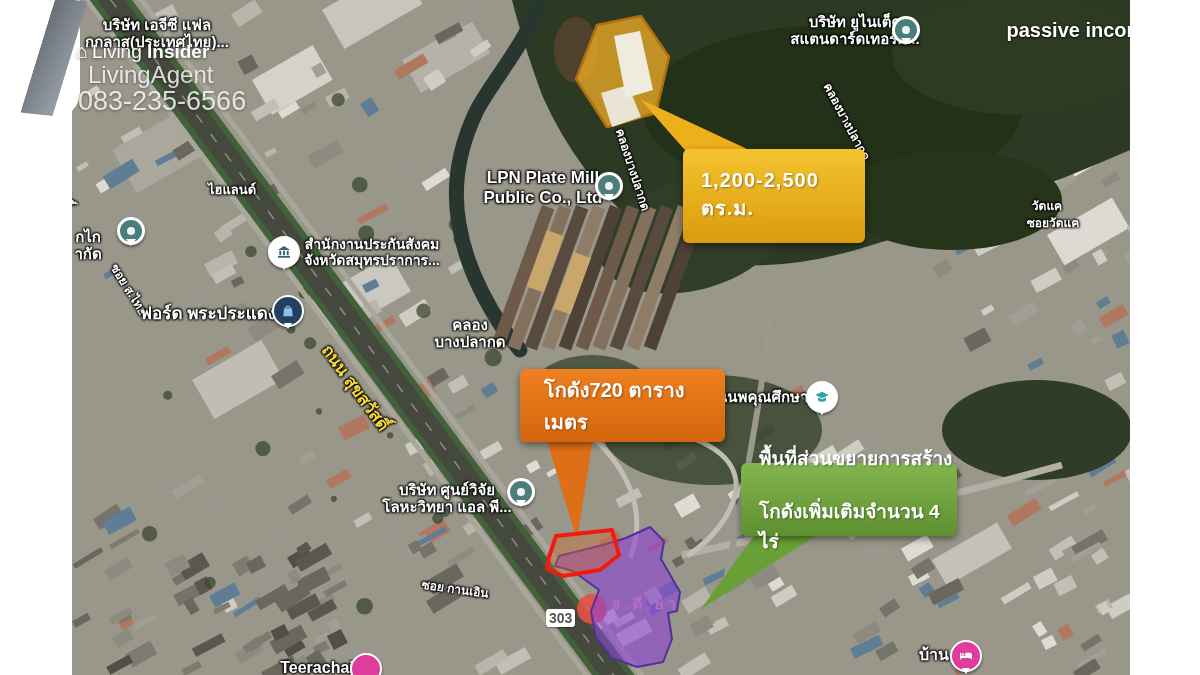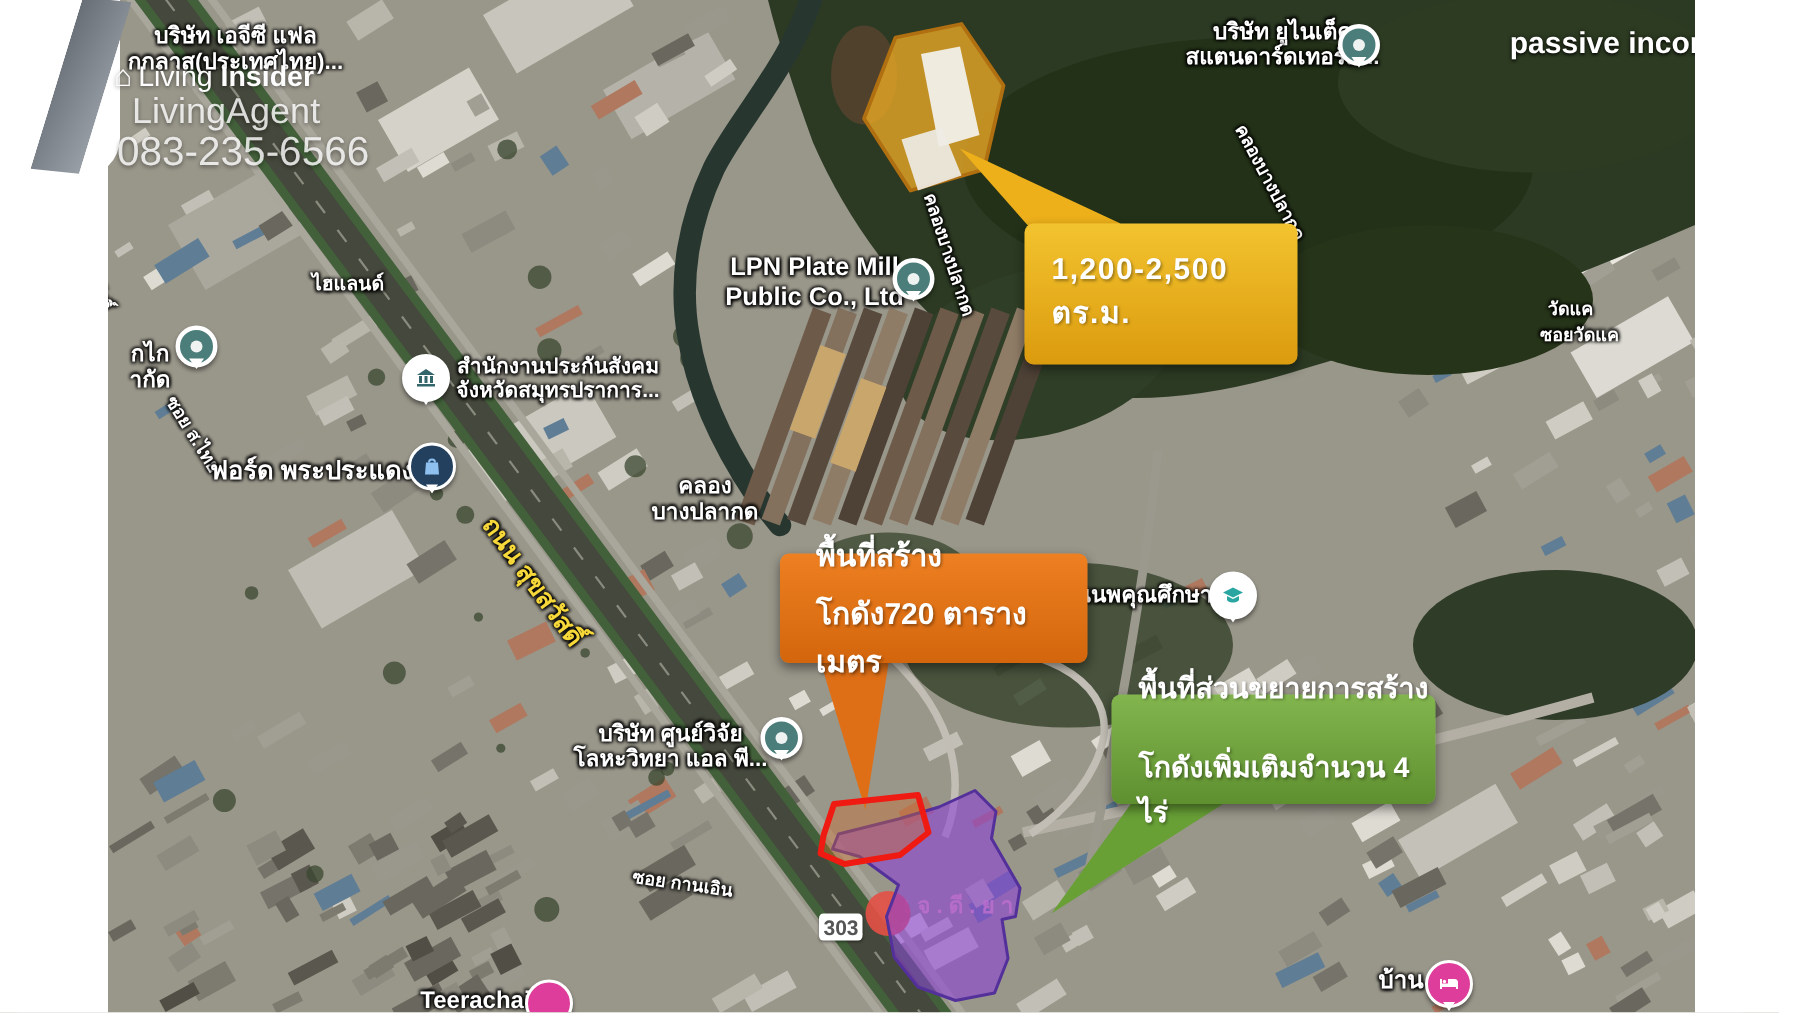--- a/index.html
+++ b/index.html
@@ -454,21 +454,21 @@
         <div>บริษัท ยูไนเต็ด</div>
         <div>สแตนดาร์ดเทอร์มิ...</div>
       </div>
       <div class="maplabel plain" style="left: 1009px; top: 30px; font-size: 20px; transform: translate(-50%, -50%) rotate(0deg);">
         <div>passive income</div>
       </div>
       <div class="maplabel " style="left: 471px; top: 188px; font-size: 17px; transform: translate(-50%, -50%) rotate(0deg);">
         <div>LPN Plate Mill</div>
         <div>Public Co., Ltd</div>
       </div>
-      <div class="maplabel " style="left: 28px; top: 245px; font-size: 15px; transform: translate(-50%, -50%) rotate(0deg);">
+      <div class="maplabel " style="left: 16px; top: 245px; font-size: 15px; transform: translate(-50%, -50%) rotate(0deg);">
         <div>กไก</div>
         <div>ากัด</div>
       </div>
       <div class="maplabel " style="left: 56px; top: 290px; font-size: 12px; transform: translate(-50%, -50%) rotate(58deg);">
         <div>ซอย ส.ไทย</div>
       </div>
       <div class="maplabel " style="left: -10px; top: 185px; font-size: 10px; transform: translate(-50%, -50%) rotate(68deg);">
         <div>ถ.สุขสวัสดิ์</div>
       </div>
       <div class="maplabel " style="left: 160px; top: 190px; font-size: 13px; transform: translate(-50%, -50%) rotate(0deg);">
@@ -561,21 +561,20 @@
         <polygon points="756,533 820,533 701,609" fill="#68a036"></polygon>
         <polygon points="549,557 556,536 612,530 619,555 600,570 563,576 547,569" fill="rgba(205,110,45,0.4)" stroke="#ef1b13" stroke-width="4" stroke-linejoin="round"></polygon>
       </svg>
   </div>
 
   <div id="callouts">
     <div class="callout" id="co-yellow" style="background: linear-gradient(rgb(243, 195, 47), rgb(219, 155, 14));">
       <div class="l2">1,200-2,500 ตร.ม.</div>
     </div>
     <div class="callout" id="co-orange" style="background: linear-gradient(rgb(238, 128, 34), rgb(211, 101, 12));">
-      <div class="l1">พื้นที่สร้าง</div>
       <div class="l2">โกดัง720 ตารางเมตร</div>
     </div>
     <div class="callout" id="co-green" style="background: linear-gradient(rgb(130, 181, 78), rgb(95, 144, 48));">
       <div class="l1">พื้นที่ส่วนขยายการสร้าง</div>
       <div class="l2">โกดังเพิ่มเติมจำนวน 4 ไร่</div>
     </div>
   </div>
 
   <div id="watermark">
     <div id="wm-card"></div>

